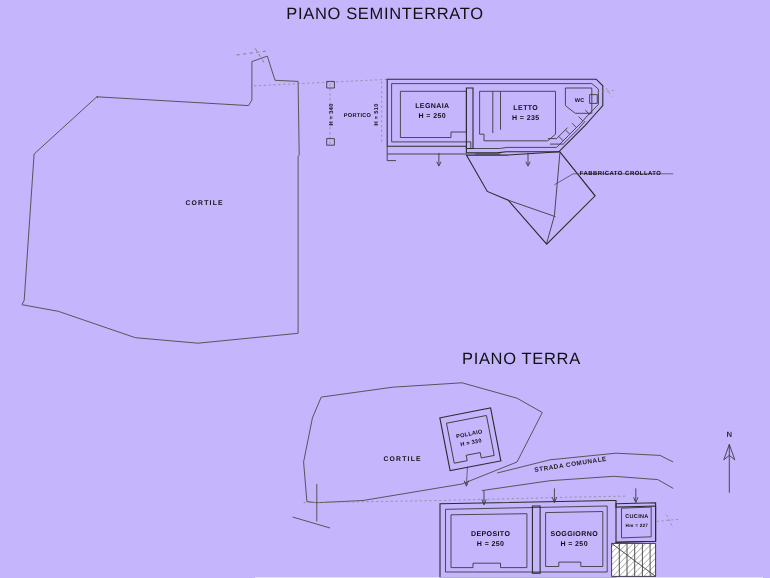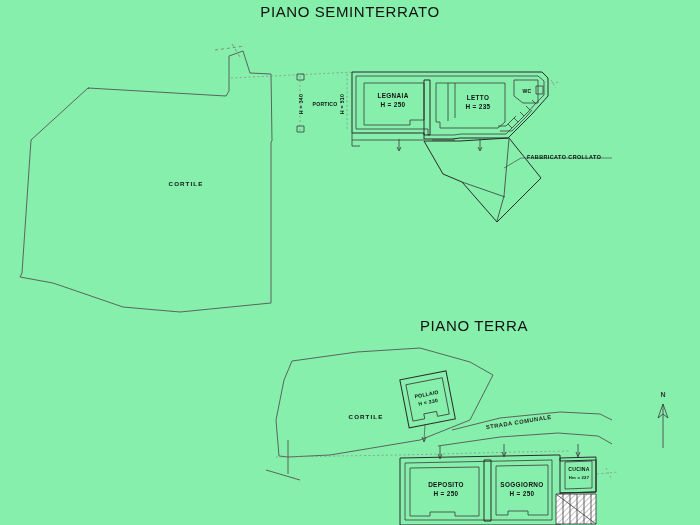--- a/index.html
+++ b/index.html
@@ -11,21 +11,21 @@
     width: 700px;
     height: 525px;
     overflow: hidden;
     font-family: "Liberation Sans", sans-serif;
     color: #1a1a1a;
   }
   #plan-root {
     position: relative;
     width: 700px;
     height: 525px;
-    background: #86efac;
+    background: #c4b5fd;
   }
   svg.plan-svg {
     position: absolute;
     top: 0;
     left: 0;
     width: 700px;
     height: 525px;
     display: block;
   }
   .wall {

